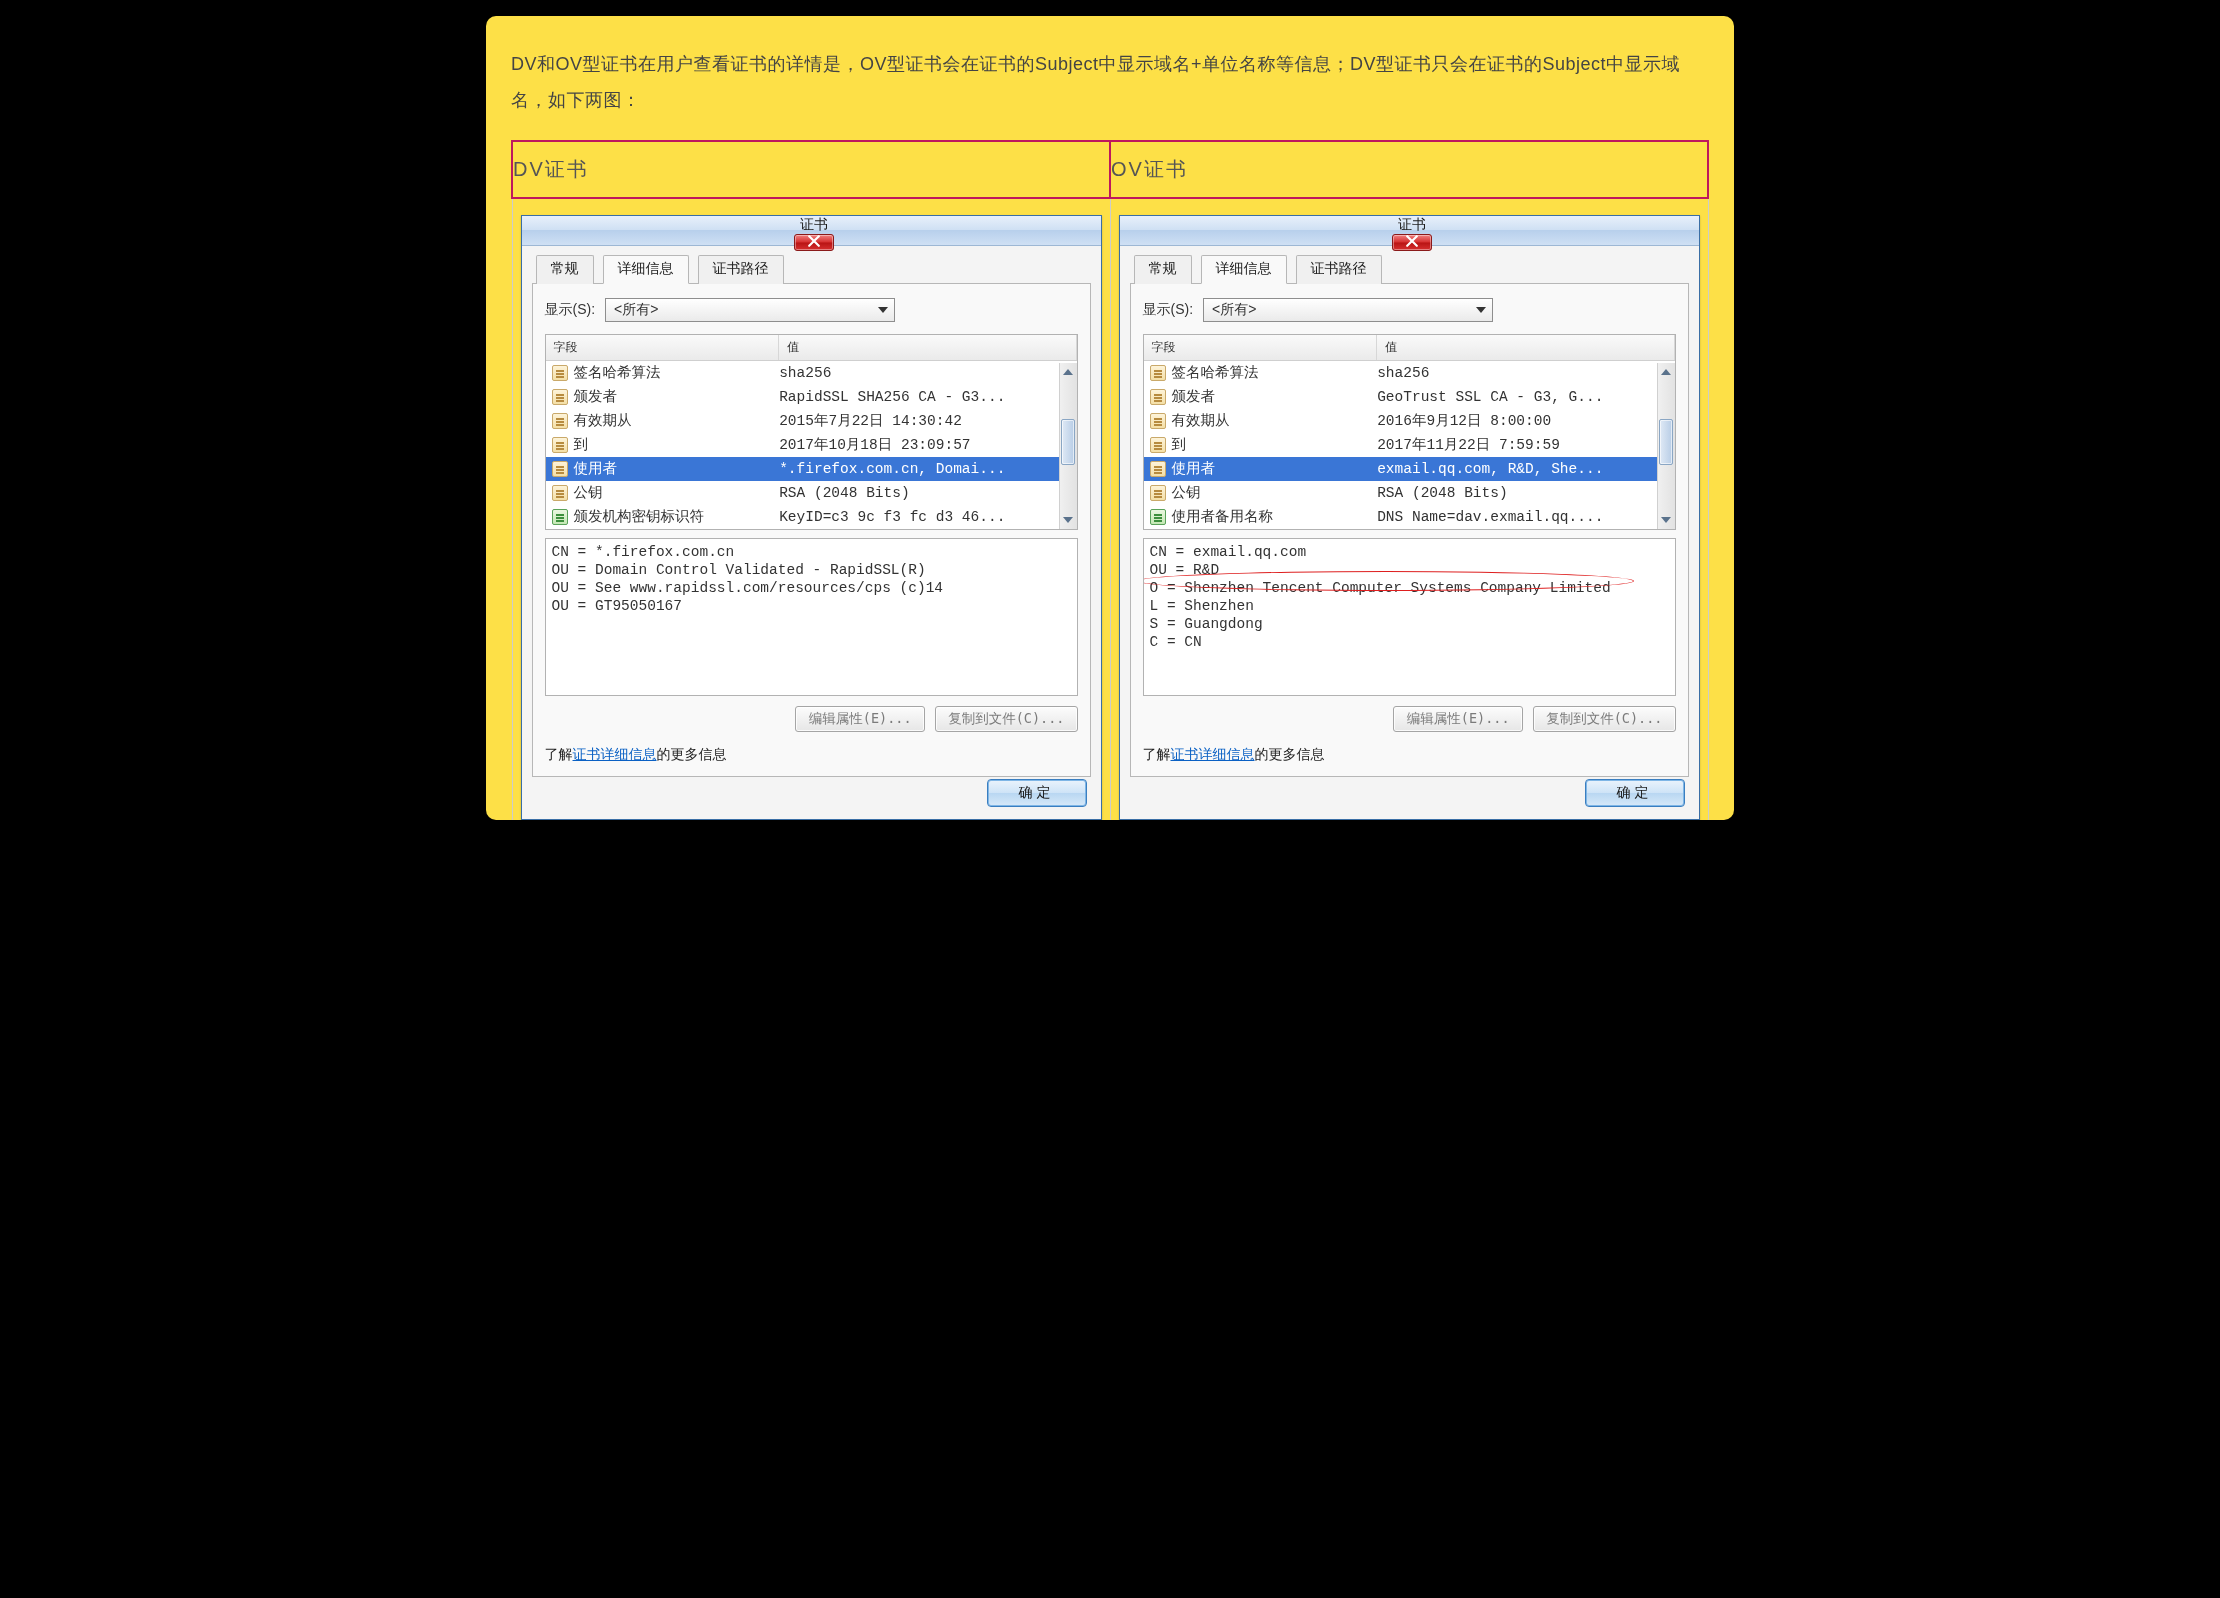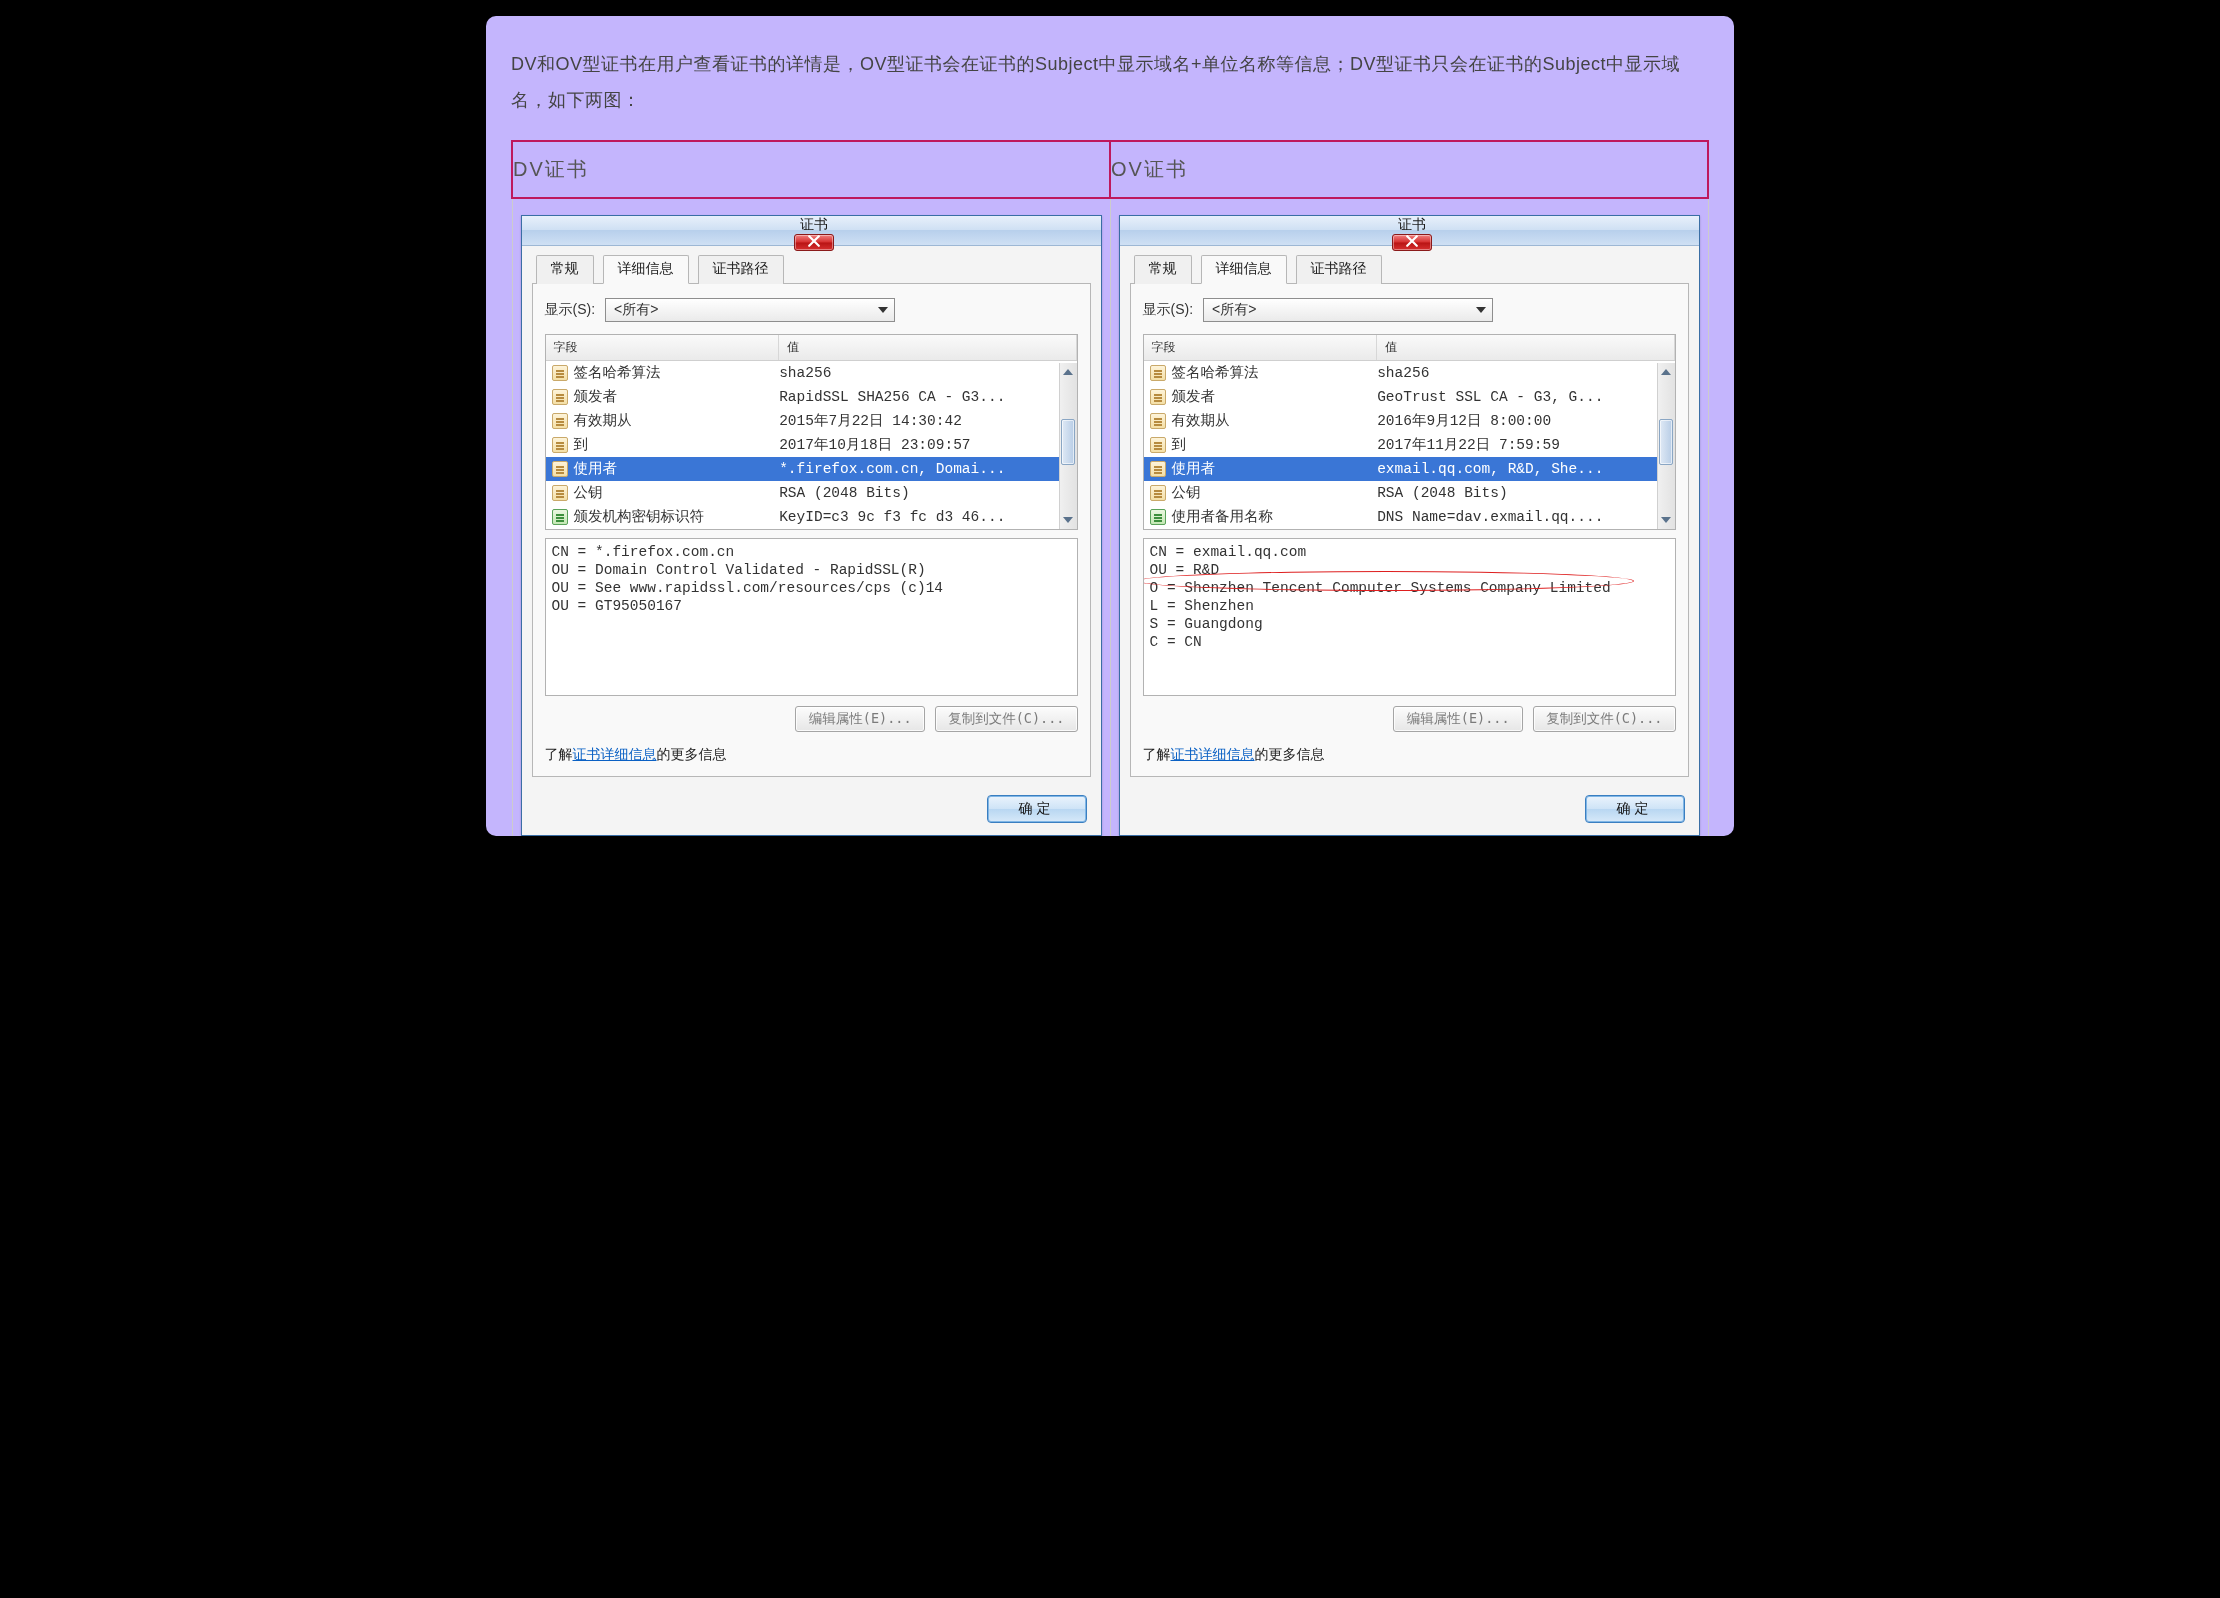--- a/index.html
+++ b/index.html
@@ -7,21 +7,21 @@
   body {
     background: #000;
     font-family: "Microsoft YaHei", "PingFang SC", Arial, sans-serif;
     font-size: 14px;
     color: #333;
     display: flex;
     justify-content: center;
   }
   .sheet {
     width: 1248px;
-    background: #c4b5fd;
+    background: #fde047;
     border-radius: 10px;
     padding: 20px 25px 0 25px;
     margin: 16px 0;
   }
   .intro {
     font-size: 18px;
     line-height: 36px;
     color: #444;
     margin: 10px 0 22px 0;
     letter-spacing: 0.5px;
@@ -294,21 +294,21 @@
   }
   .link-line a {
     color: #0b61c4;
     text-decoration: underline;
     cursor: pointer;
   }
 
   .okrow {
     display: flex;
     justify-content: flex-end;
-    margin-top: 18px;
+    margin-top: 2px;
     padding: 0 4px;
   }
   .okbtn {
     width: 100px; height: 28px;
     border: 1px solid #3a7ec0;
     border-radius: 4px;
     background: linear-gradient(#eaf3fc,#cfe4f7 48%,#b9d7f2 52%,#d7e9f9);
     box-shadow: 0 0 0 1px #7fb6e6 inset;
     display: flex; align-items: center; justify-content: center;
     font-size: 14px;

